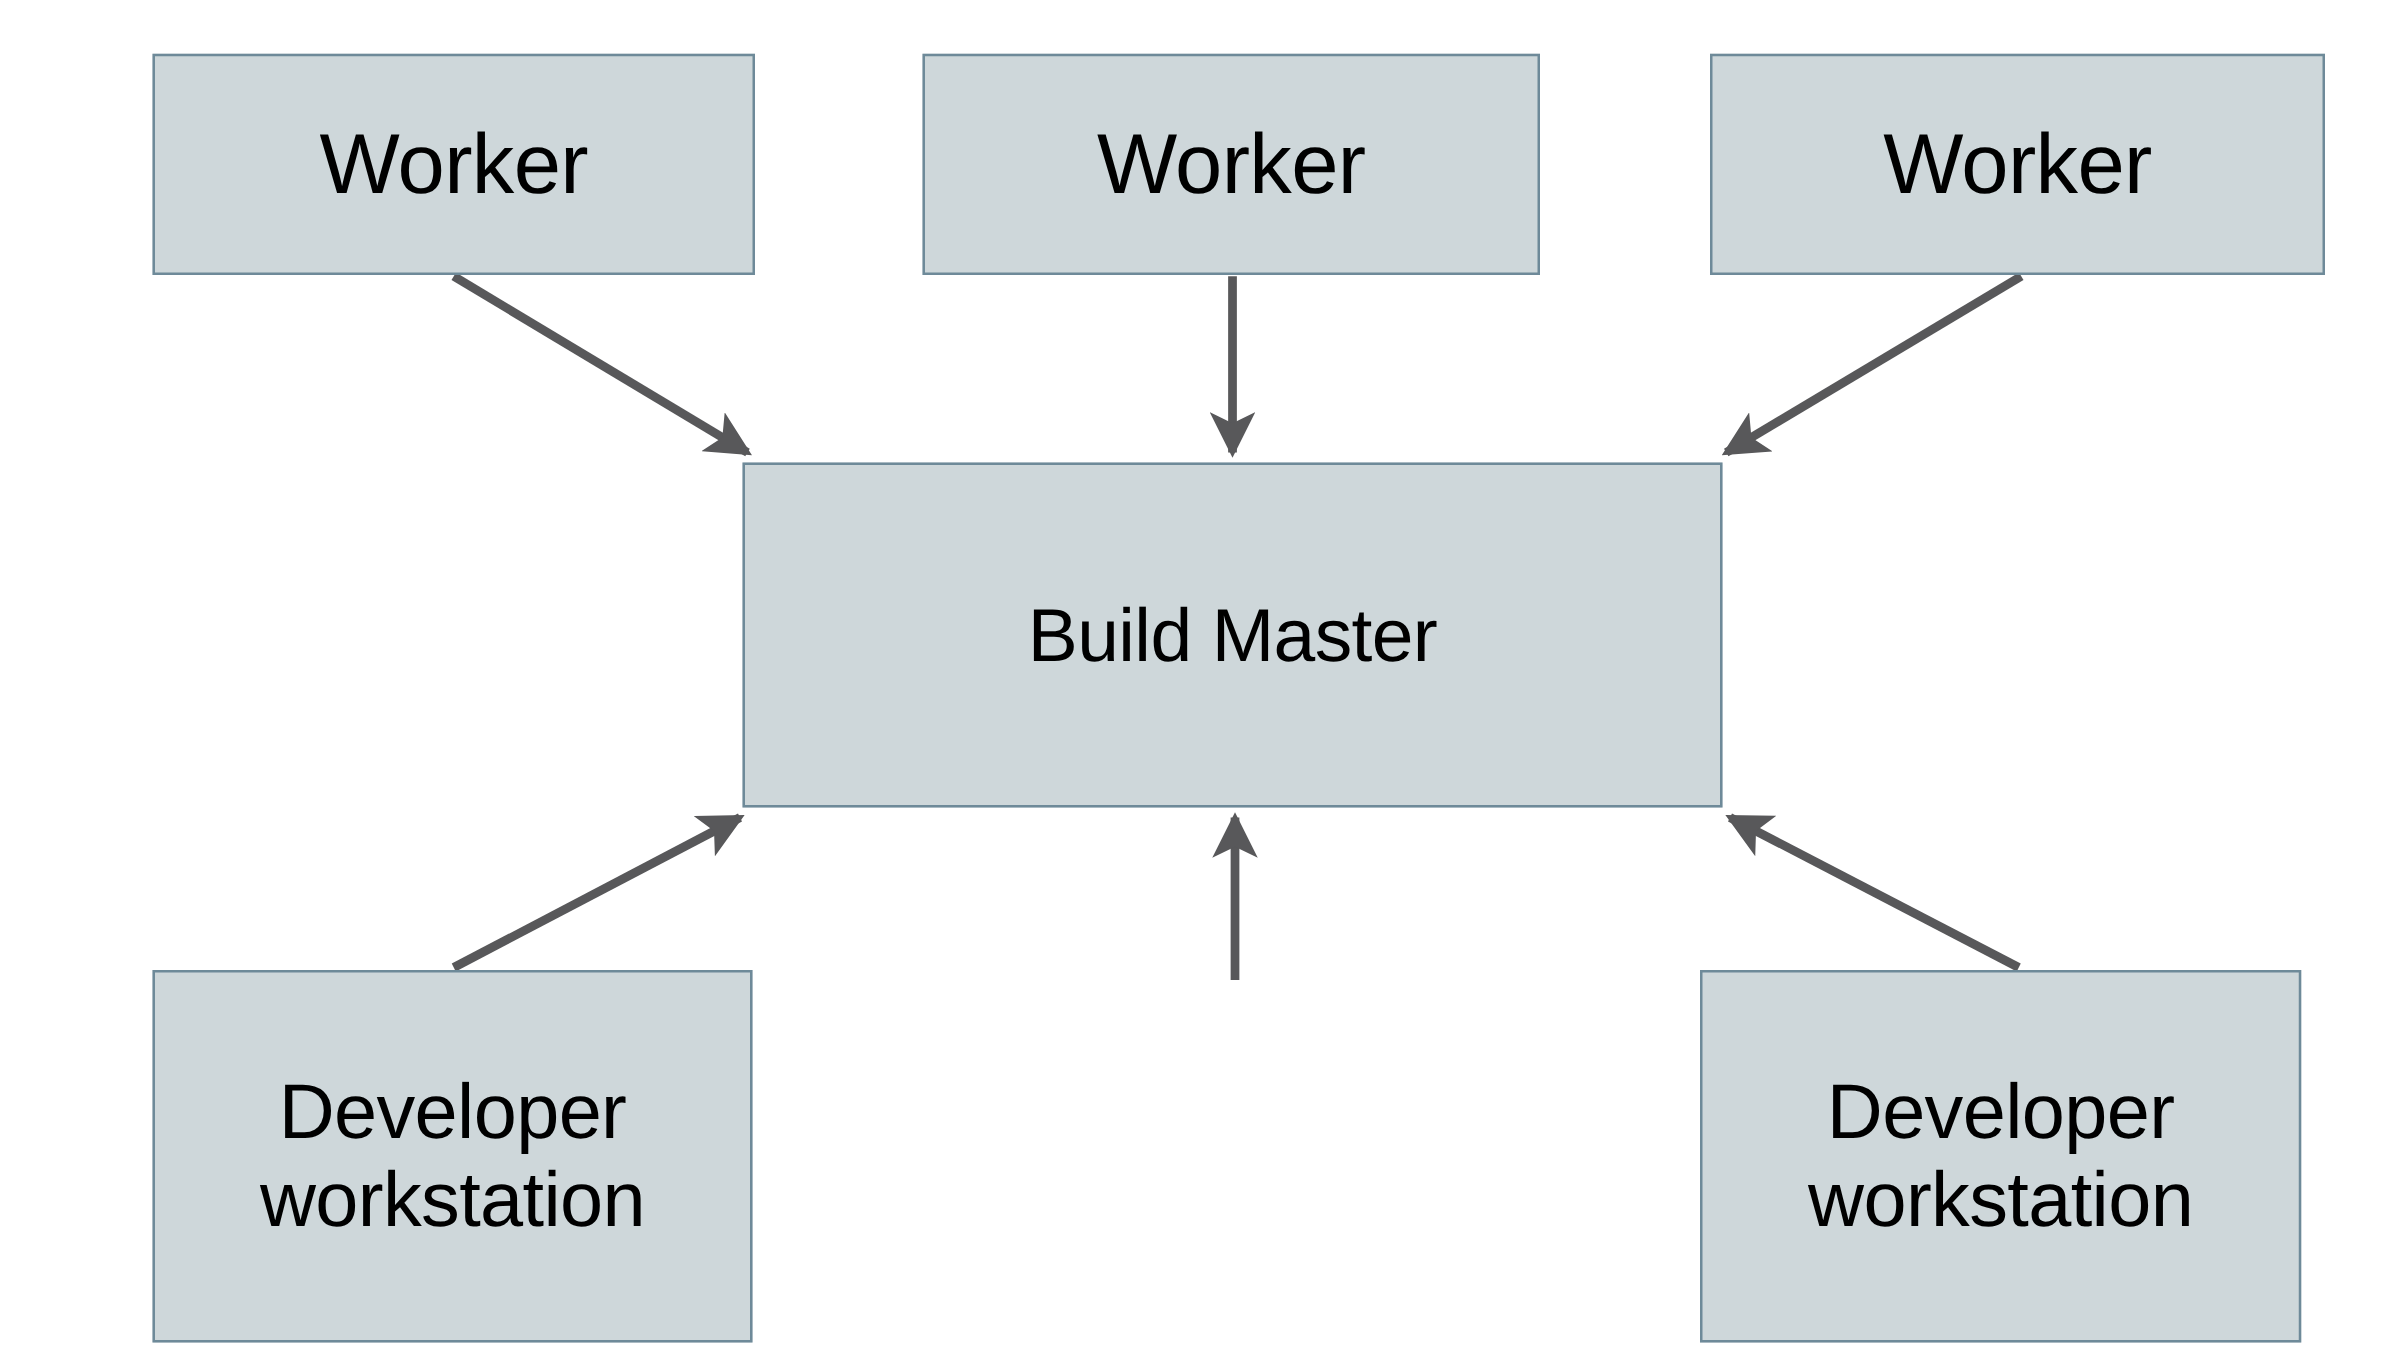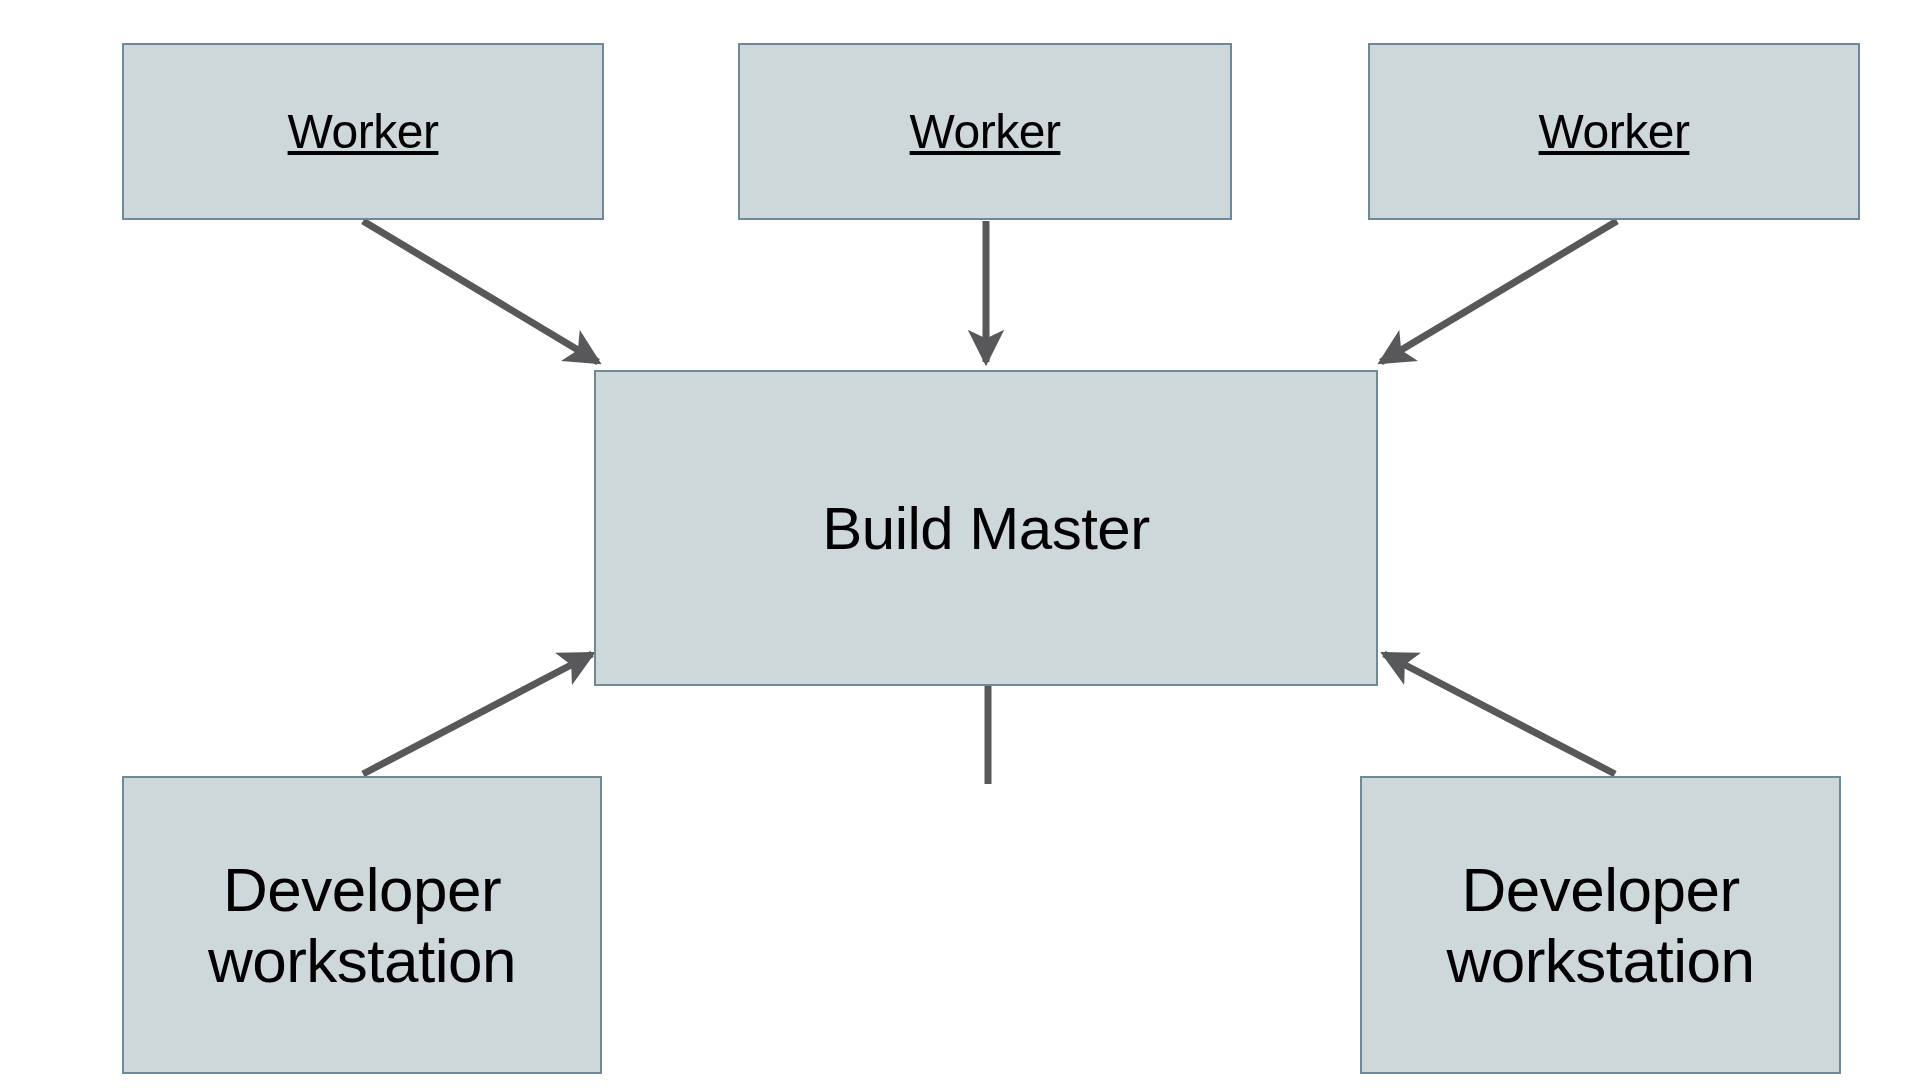--- a/index.html
+++ b/index.html
@@ -41,26 +41,26 @@
     font-family: "Liberation Sans", sans-serif;
     font-weight: 400;
     line-height: 1.15;
     letter-spacing: -0.5px;
     white-space: pre-line;
   }
   
   .n-worker-1 { left: 122px; top: 43px;  width: 482px; height: 177px; }
   .n-worker-2 { left: 738px; top: 43px;  width: 494px; height: 177px; }
   .n-worker-3 { left: 1368px; top: 43px; width: 492px; height: 177px; }
-  .n-build-master { left: 594px; top: 370px; width: 784px; height: 316px; }
+  .n-build-master { left: 594px; top: 370px; width: 784px; height: 276px; }
   .n-dev-left  { left: 122px;  top: 776px; width: 480px; height: 298px; }
   .n-ci-server { left: 745px;  top: 786px; width: 488px; height: 278px; }
   .n-dev-right { left: 1360px; top: 776px; width: 481px; height: 298px; }
 
-  .lbl-sm { font-size: 48px; text-decoration: underline; }
+  .lbl-sm { font-size: 68px; }
   .lbl-md { font-size: 60px; }
   .lbl-lg { font-size: 62px; }
 </style>
 </head>
 <body>
 
 <div id="canvas">
 
   <svg id="edge-layer" viewBox="0 0 1910 1090">
     <defs>

